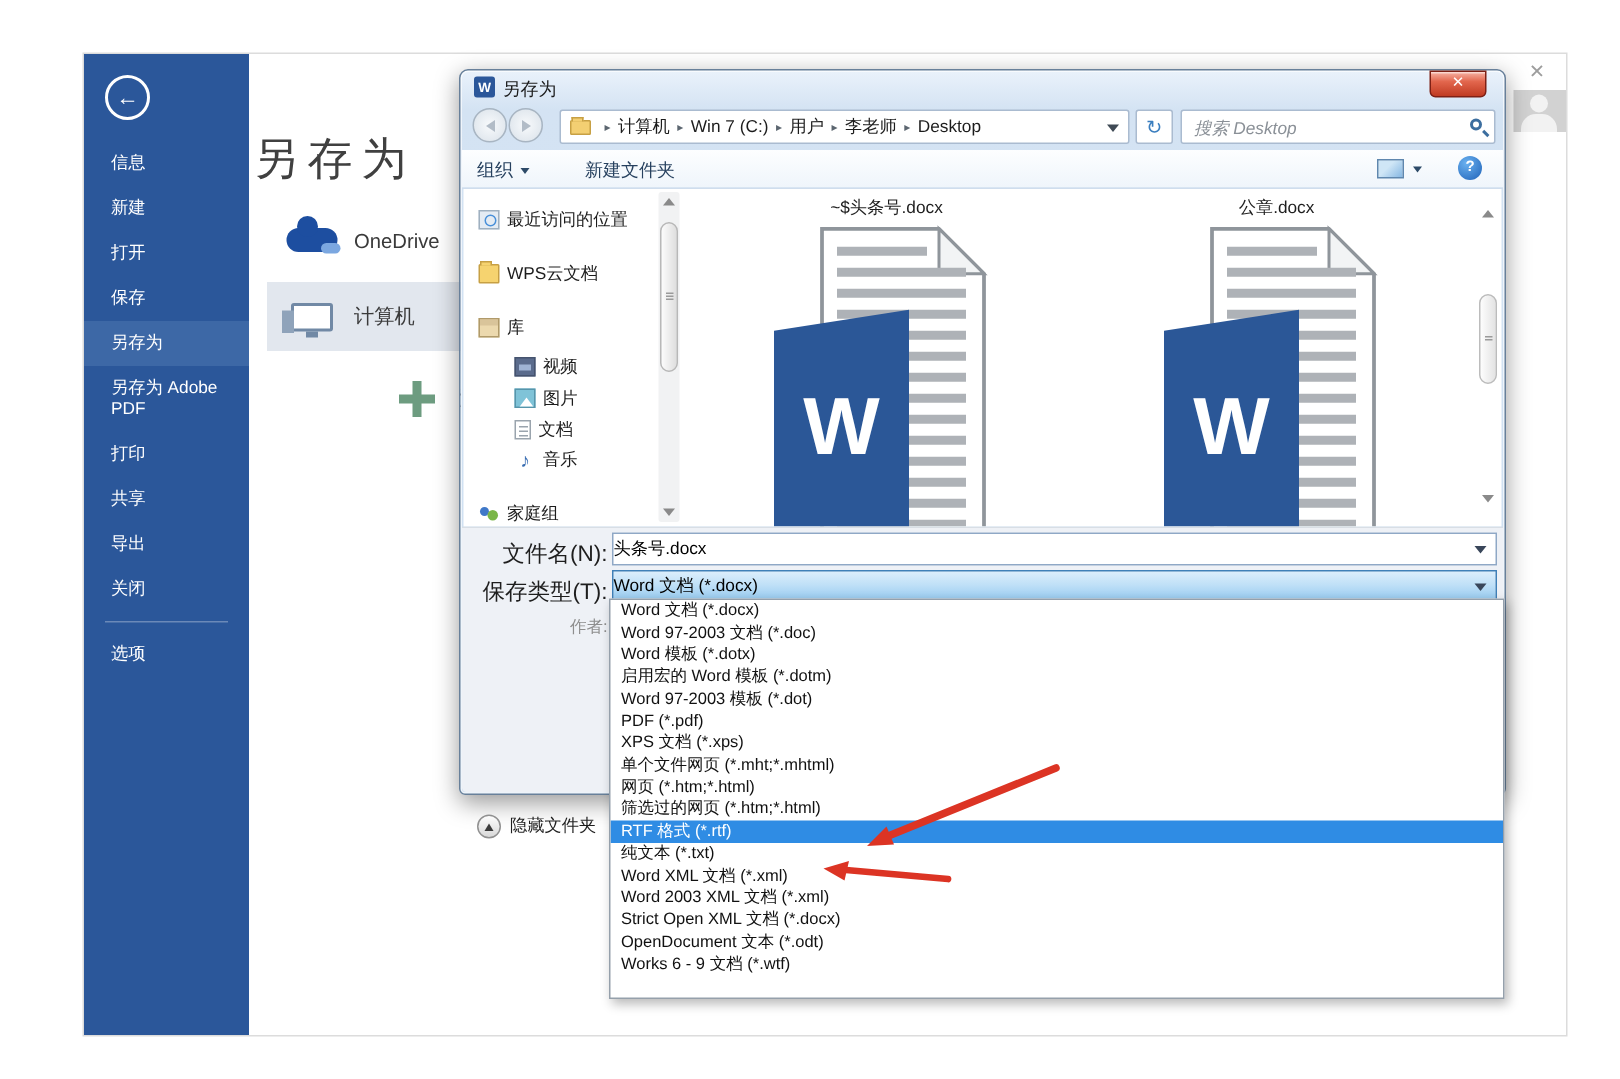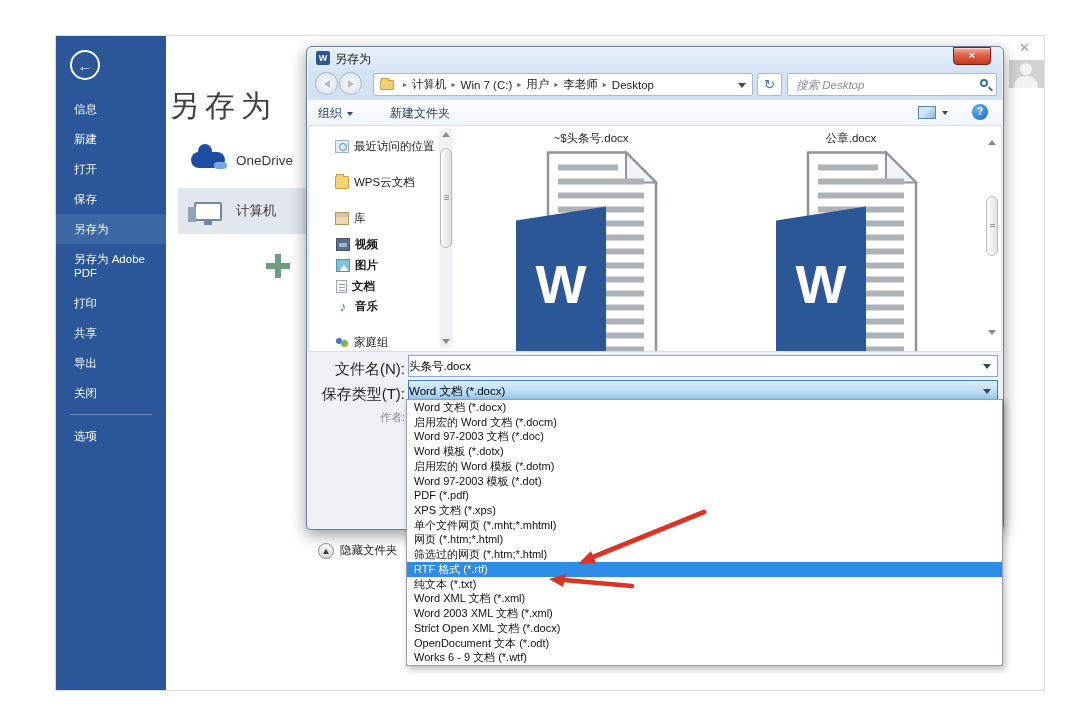--- a/index.html
+++ b/index.html
@@ -97,22 +97,22 @@
   #views-btn .pic { position:absolute; left:0; top:1px; width:18px; height:13px; border:1px solid #5f87ae;
     background:linear-gradient(135deg,#cfe6f6 40%,#86b7e2); }
   #views-btn .car { position:absolute; right:0; top:6px; }
   #help-btn { position:absolute; right:14px; top:4px; width:16px; height:16px; border-radius:50%;
     background:radial-gradient(circle at 35% 30%,#6ab1f0,#1f62b8); color:#fff; font-size:10px;
     font-weight:bold; text-align:center; line-height:16px; cursor:default; }
 
   
   #dlg-content { position:absolute; top:79px; left:2px; right:2px; height:225px; background:#fff; overflow:hidden; }
   #nav-pane { position:absolute; left:0; top:0; width:130px; height:100%; padding-top:6px; }
-  .nav-item { display:flex; align-items:center; height:16px; font-size:11.5px; color:#1c1c1c; padding-left:26px; cursor:default; }
-  .nav-item.lvl1 { padding-left:27px;font-weight:bold; }
+  .nav-item { display:flex; align-items:center; height:16px; font-size:11.5px; color:#1c1c1c; padding-left:10px; cursor:default; }
+  .nav-item.lvl1 { padding-left:34px; }
   .nav-ic { width:14px; height:13px; margin-right:5px; flex:none; position:relative; }
   .ic-recent { background:#e4ebf3; border:1px solid #9fb0c0; }
   .ic-recent::after { content:""; position:absolute; left:3px; top:2px; width:6px; height:6px; border:1px solid #4a90d9; border-radius:50%; }
   .ic-folder { background:#f6d36f; border:1px solid #c7a044; border-radius:1px; }
   .ic-folder::before { content:""; position:absolute; left:0; top:-3px; width:6px; height:2px; background:#f6d36f; border:1px solid #c7a044; border-bottom:none; }
   .ic-lib { background:#ecd9ae; border:1px solid #b09a6a; }
   .ic-lib::after { content:""; position:absolute; left:0; right:0; top:0; height:4px; background:#d9c49a; }
   .ic-video { background:#5a6b8c; border:1px solid #45536e; }
   .ic-video::after { content:""; position:absolute; left:2px; top:4px; right:2px; height:4px; background:#9fb3d4; }
   .ic-pic { background:#7fc3d8; border:1px solid #5795ab; overflow:hidden; }
@@ -400,21 +400,20 @@
       <span id="author-label">作者:</span>
       <div id="hide-folders">
         <span class="hf-icon"></span>
         <span class="lbl">隐藏文件夹</span>
       </div>
     </div>
   </div>
 
   <div id="filetype-list">
     <div class="dd-item">Word 文档 (*.docx)</div>
-    <div class="dd-item">启用宏的 Word 文档 (*.docm)</div>
     <div class="dd-item">Word 97-2003 文档 (*.doc)</div>
     <div class="dd-item">Word 模板 (*.dotx)</div>
     <div class="dd-item">启用宏的 Word 模板 (*.dotm)</div>
     <div class="dd-item">Word 97-2003 模板 (*.dot)</div>
     <div class="dd-item">PDF (*.pdf)</div>
     <div class="dd-item">XPS 文档 (*.xps)</div>
     <div class="dd-item">单个文件网页 (*.mht;*.mhtml)</div>
     <div class="dd-item">网页 (*.htm;*.html)</div>
     <div class="dd-item">筛选过的网页 (*.htm;*.html)</div>
     <div class="dd-item dd-selected">RTF 格式 (*.rtf)</div>

